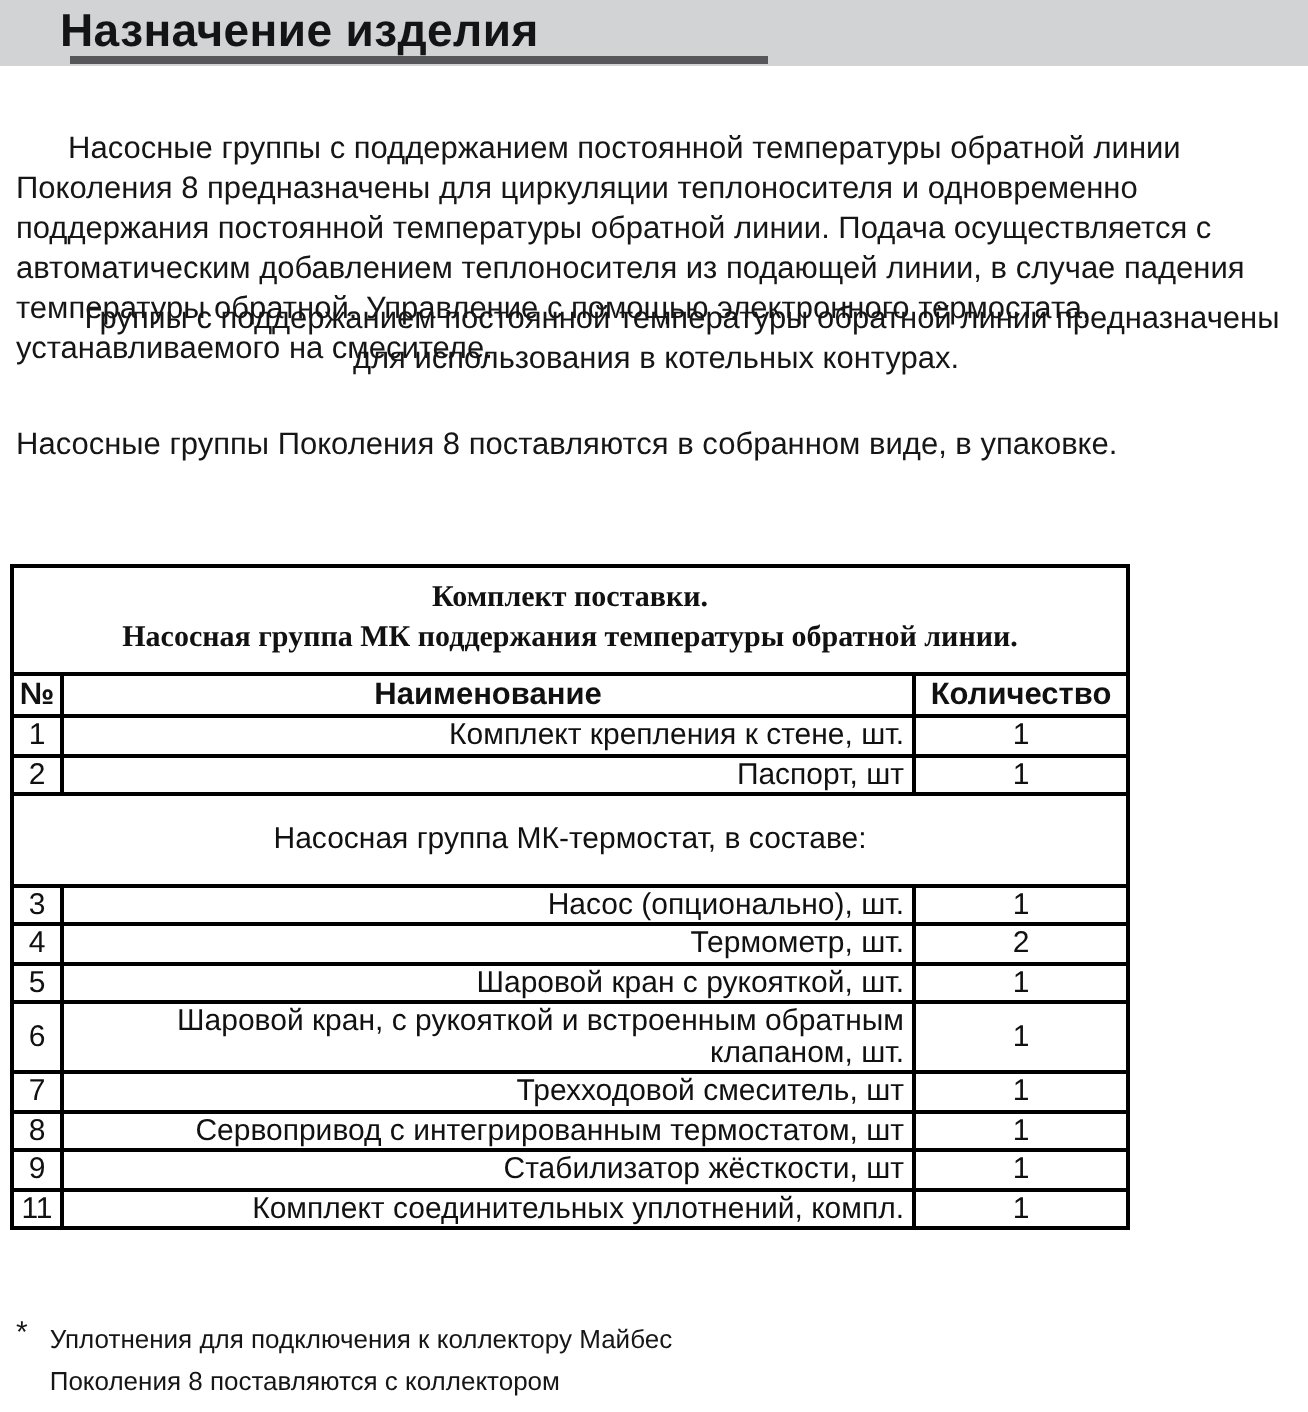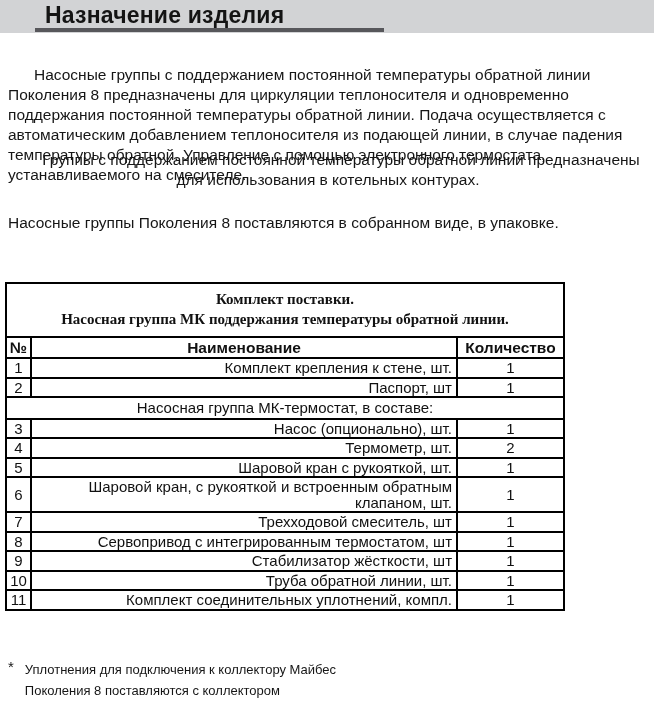--- a/index.html
+++ b/index.html
@@ -19,21 +19,21 @@
   
   .title-bar {
     position: absolute;
     top: 0; left: 0;
     width: 654px;
     height: 33px;
     background: #d2d3d5;
   }
   .page-title {
     margin: 0;
-    padding-left: 45px;
+    padding-left: 30px;
     font-size: 23px;
     line-height: 30px;
     font-weight: bold;
     color: #141414;
     letter-spacing: 0.2px;
   }
   .title-underline {
     position: absolute;
     left: 35px;
     top: 28px;
@@ -90,21 +90,21 @@
   .supply-table tbody td {
     padding: 1px 4px;
     line-height: 15.5px;
     vertical-align: middle;
   }
   .cell-num  { text-align: center; padding: 1px 1px !important; }
   .cell-name { text-align: right; white-space: pre-line; }
   .cell-qty  { text-align: center; }
   .section-cell {
     text-align: center;
-    padding: 2px 2px !important;
+    padding: 14px 2px !important;
   }
 
   
   .footnote {
     position: absolute;
     top: 659px;
     left: 8px;
     display: flex;
     align-items: flex-start;
   }
@@ -195,25 +195,20 @@
         <td class="cell-num">8</td>
         <td class="cell-name">Сервопривод с интегрированным термостатом, шт</td>
         <td class="cell-qty">1</td>
       </tr>
       <tr>
         <td class="cell-num">9</td>
         <td class="cell-name">Стабилизатор жёсткости, шт</td>
         <td class="cell-qty">1</td>
       </tr>
       <tr>
-        <td class="cell-num">10</td>
-        <td class="cell-name">Труба обратной линии, шт.</td>
-        <td class="cell-qty">1</td>
-      </tr>
-      <tr>
         <td class="cell-num">11</td>
         <td class="cell-name">Комплект соединительных уплотнений, компл.</td>
         <td class="cell-qty">1</td>
       </tr>
     </tbody>
 </table>
 
 <div class="footnote">
   <span class="fn-marker">*</span>
   <div class="fn-text">

